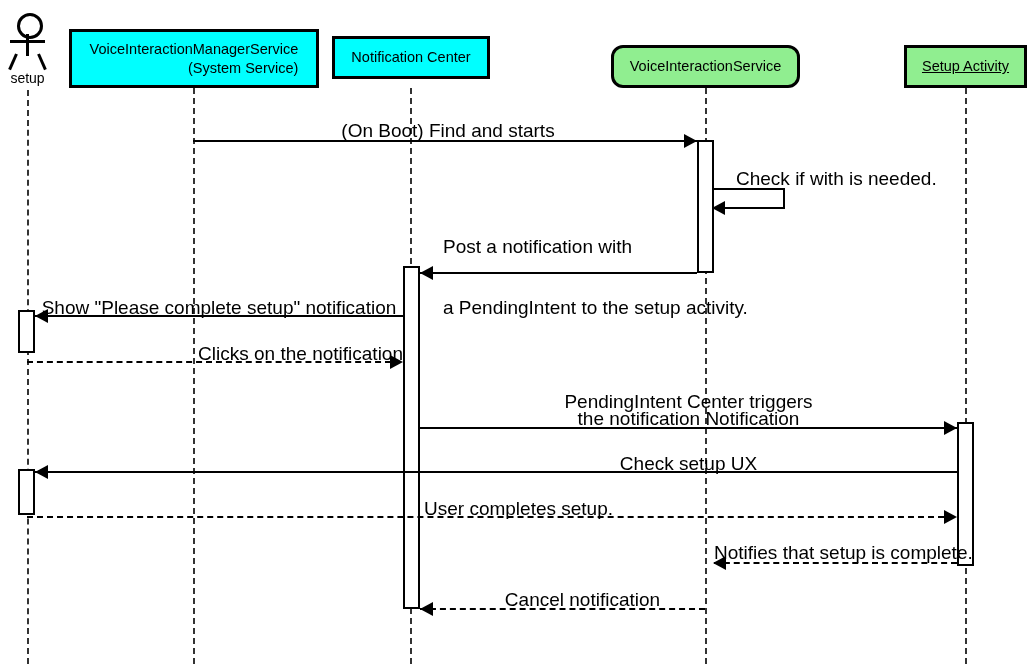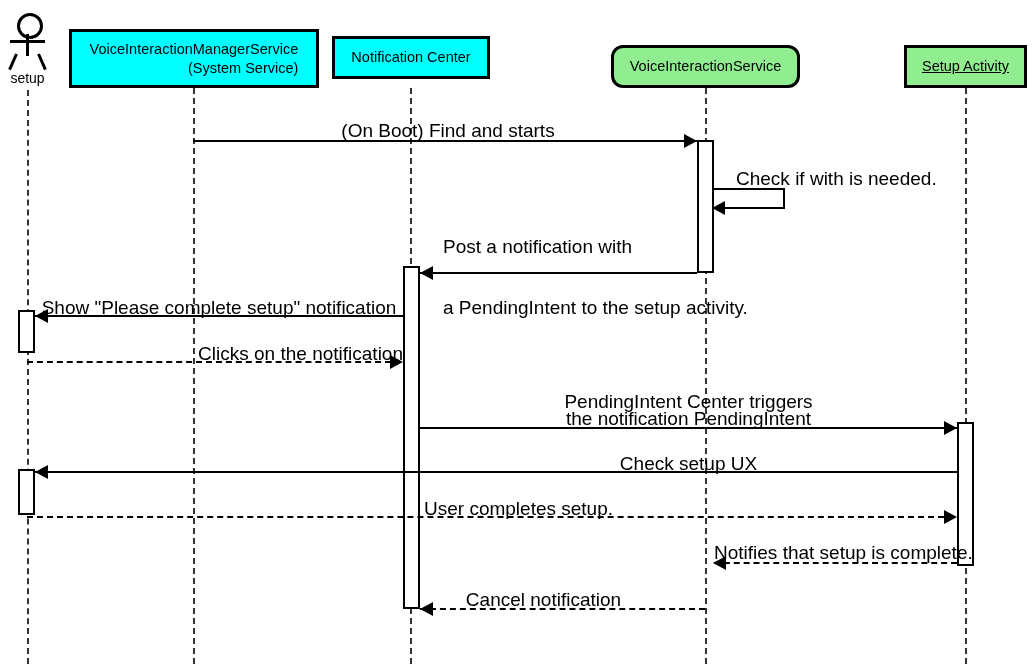--- a/index.html
+++ b/index.html
@@ -91,33 +91,33 @@
 
   <div class="msg-label ctr" style="left:35px;top:296px;width:368px;">Show "Please complete setup" notification</div>
   <div class="msg-line solid" style="left:35px;top:315px;width:368px;"></div>
   <div class="arrow arrow-l" style="left:35px;top:309px;"></div>
 
   <div class="msg-label ctr" style="left:35px;top:342px;width:368px;text-align:right;">Clicks on the notification</div>
   <div class="msg-line dashed" style="left:27px;top:361px;width:364px;"></div>
   <div class="arrow arrow-r" style="left:390px;top:355px;"></div>
 
   <div class="msg-label ctr" style="left:420px;top:390px;width:537px;">PendingIntent Center triggers</div>
-  <div class="msg-label ctr" style="left:420px;top:407px;width:537px;">the notification PendingIntent</div>
+  <div class="msg-label ctr" style="left:420px;top:407px;width:537px;">the notification Notification</div>
   <div class="msg-line solid" style="left:420px;top:427px;width:537px;"></div>
   <div class="arrow arrow-r" style="left:944px;top:421px;"></div>
 
   <div class="msg-label ctr" style="left:420px;top:452px;width:537px;">Check setup UX</div>
   <div class="msg-line solid" style="left:35px;top:471px;width:922px;"></div>
   <div class="arrow arrow-l" style="left:35px;top:465px;"></div>
 
   <div class="msg-label lft" style="left:424px;top:497px;width:400px;">User completes setup.</div>
   <div class="msg-line dashed" style="left:27px;top:516px;width:917px;"></div>
   <div class="arrow arrow-r" style="left:944px;top:510px;"></div>
 
   <div class="msg-label ctr" style="left:714px;top:541px;width:243px;">Notifies that setup is complete.</div>
   <div class="msg-line dashed" style="left:714px;top:562px;width:243px;"></div>
   <div class="arrow arrow-l" style="left:713px;top:556px;"></div>
 
-  <div class="msg-label ctr" style="left:401px;top:588px;width:285px;">Cancel notification</div>
+  <div class="msg-label ctr" style="left:440px;top:588px;width:285px;">Cancel notification</div>
   <div class="msg-line dashed" style="left:420px;top:608px;width:285px;"></div>
   <div class="arrow arrow-l" style="left:420px;top:602px;"></div>
 
 </div>
 
 </body></html>

